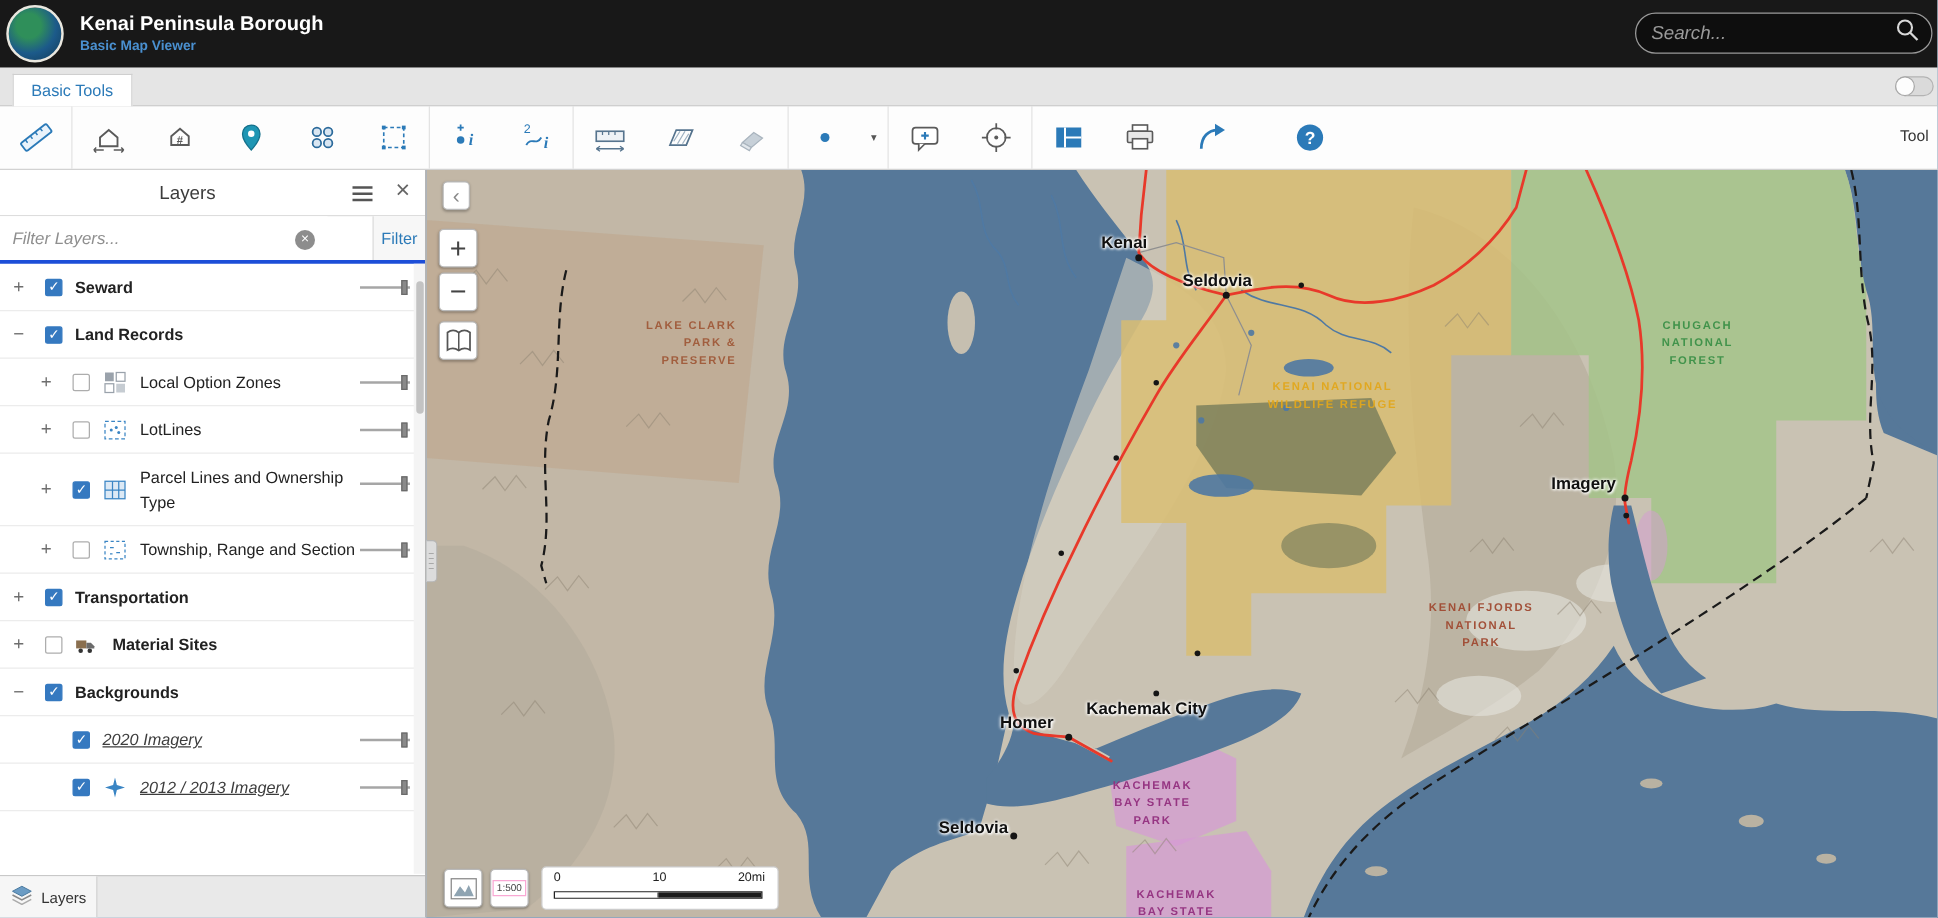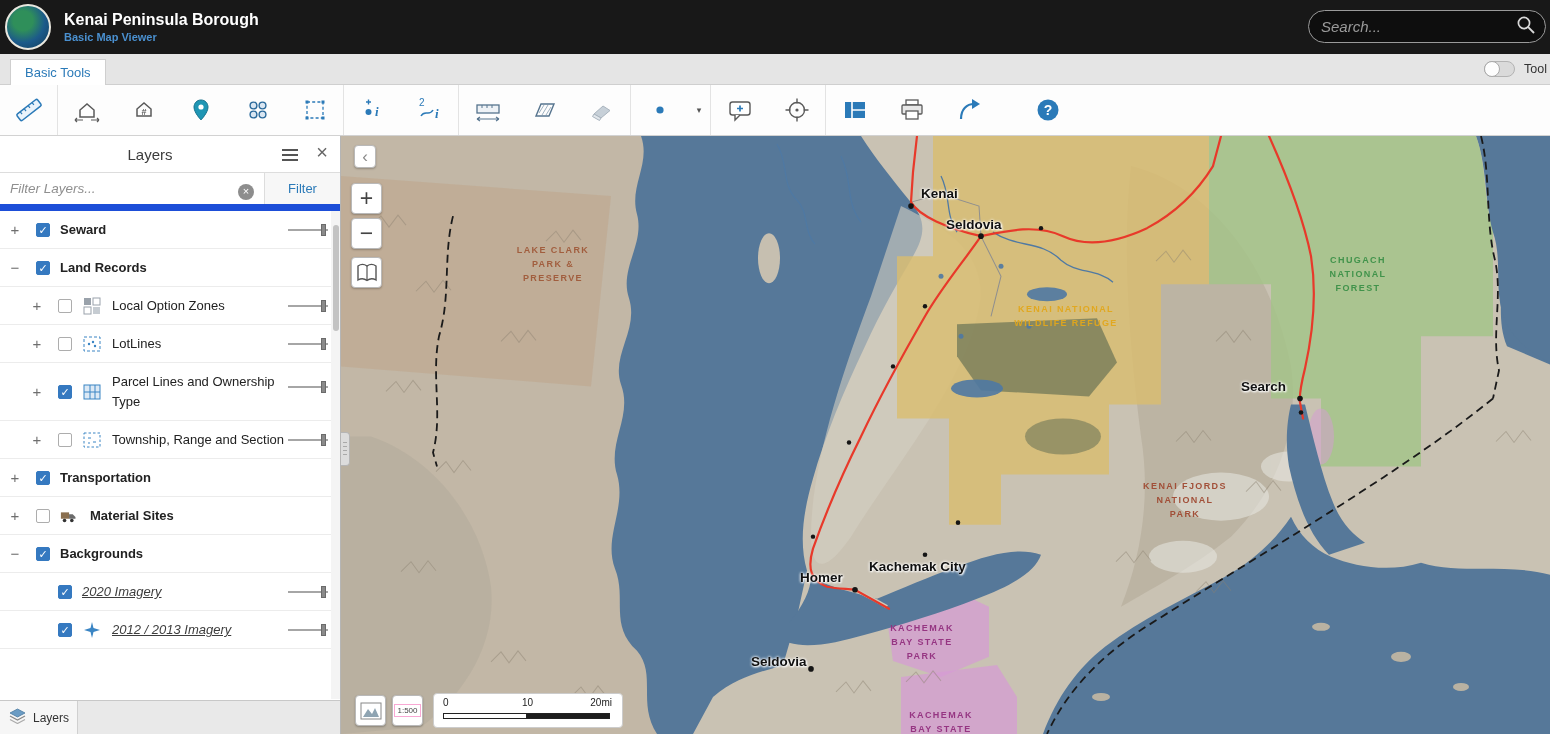--- a/index.html
+++ b/index.html
@@ -20,21 +20,21 @@
   .search-box { position:absolute; right:4px; top:10px; width:238px; height:33px; border:1px solid #9a9a9a;
     border-radius:17px; background:#0e0e0e; display:flex; align-items:center; padding:0 8px 0 4px; }
   .search-input { flex:1; background:transparent; border:none; outline:none; color:#ccc; font-size:15px;
     font-style:italic; padding:0 8px; font-family:inherit; min-width:0; }
   .search-input::placeholder { color:#9a9a9a; font-style:italic; }
 
   
   .tabbar { position:absolute; top:54px; left:0; right:0; height:31px; background:#e5e5e5; border-bottom:1px solid #cfcfcf; z-index:29; }
   .tab-active { position:absolute; left:10px; top:5px; height:26px; background:#fff; border:1px solid #cfcfcf; border-bottom:none;
     color:#2b7ab8; font-size:13px; display:flex; align-items:center; padding:0 14px; }
-  .toggle-wrap { position:absolute; right:3px; top:7px; display:flex; align-items:center; gap:9px; }
+  .toggle-wrap { position:absolute; right:3px; top:7px; display:flex; align-items:center; gap:25px;flex-direction:column; }
   .toggle { width:31px; height:16px; border-radius:8px; background:#dadada; border:1px solid #b3b3b3; position:relative; }
   .toggle-knob { position:absolute; left:-1px; top:-1px; width:16px; height:16px; border-radius:50%; background:#fdfdfd; border:1px solid #a8a8a8; }
   .toggle-label { font-size:12.5px; color:#333; }
 
   
   .toolbar { position:absolute; top:85px; left:0; right:0; height:51px; background:#fdfdfd; border-bottom:1px solid #d2d2d2;
     display:flex; align-items:center; z-index:28; }
   .tool-btn { width:57px; height:50px; display:flex; align-items:center; justify-content:center; cursor:pointer; }
   .tool-btn.narrow { width:22px; }
   .tool-sep { width:1px; height:50px; background:#e3e3e3; flex:0 0 auto; }
@@ -43,27 +43,27 @@
   .help-gap { margin-left:22px; }
 
   
   .layers-panel { position:absolute; top:136px; left:0; bottom:0; width:341px; background:#fff; border-right:1px solid #b5b5b5; z-index:20; }
   .panel-header { position:relative; height:37px; border-bottom:1px solid #ddd; }
   .panel-title { position:absolute; left:0; right:40px; top:0; height:37px; line-height:37px; text-align:center; font-size:15px; color:#3c3c3c; }
   .hamburger { position:absolute; right:42px; top:13px; width:16px; height:12px; border-top:2px solid #555; border-bottom:2px solid #555; cursor:pointer; }
   .hamburger::after { content:""; position:absolute; left:0; right:0; top:3px; height:2px; background:#555; }
   .close-x { position:absolute; right:12px; top:5px; font-size:20px; color:#666; cursor:pointer; }
 
-  .filter-row { position:relative; height:38px; border-bottom:7px solid #1d4ed8; display:flex; }
+  .filter-row { position:relative; height:38px; border-bottom:3px solid #1d4ed8; display:flex;gap:36px; }
   .filter-input-wrap { flex:1; position:relative; }
   .filter-input { width:100%; height:100%; border:none; outline:none; font-size:13.5px; font-style:italic; padding:0 32px 0 10px; font-family:inherit; color:#333; }
   .filter-input::placeholder { color:#8f8f8f; font-style:italic; }
   .clear-btn { position:absolute; right:10px; top:11px; width:16px; height:16px; border-radius:50%; background:#8d8d8d; color:#fff;
     font-size:11px; line-height:15px; text-align:center; cursor:pointer; }
-  .filter-btn { width:76px; border:none; border-left:1px solid #ddd; background:#f7f7f7; color:#2b7ab8; font-size:13px; font-family:inherit; cursor:pointer; }
+  .filter-btn { width:42px; border:none; border-left:1px solid #ddd; background:#f7f7f7; color:#2b7ab8; font-size:13px; font-family:inherit; cursor:pointer; }
 
   .layer-tree { position:relative; }
   .layer-row { position:relative; height:38px; border-bottom:1px solid #ececec; display:flex; align-items:center; }
   .layer-row.tall { height:58px; }
   .layer-row.child { padding-left:22px; }
   .expander { width:14px; margin-left:8px; text-align:center; color:#6e6e6e; font-size:15px; cursor:pointer; flex:0 0 auto; }
   .checkbox { width:14px; height:14px; border:1px solid #adadad; border-radius:2px; background:#fff; margin-left:14px; position:relative; cursor:pointer; flex:0 0 auto; }
   .checkbox.checked { background:#3579c0; border-color:#3579c0; }
   .checkbox.checked::after { content:"✓"; position:absolute; left:1.5px; top:-1px; color:#fff; font-size:11px; line-height:14px; }
   .layer-icon { margin-left:10px; width:20px; height:20px; flex:0 0 auto; display:flex; align-items:center; justify-content:center; }
@@ -557,28 +557,28 @@
       <circle cx="584" cy="418" r="2.3"></circle>
         <circle cx="617" cy="386" r="2.3"></circle>
       <circle cx="700" cy="92" r="2.2"></circle>
         <circle cx="584" cy="170" r="2.2"></circle>
       <circle cx="552" cy="230" r="2.2"></circle>
         <circle cx="508" cy="306" r="2.2"></circle>
       <circle cx="472" cy="400" r="2.2"></circle>
     </g>
   </svg>
 
-  <div class="city-label" style="left:540px; top:50px;margin-left:40px;">Kenai</div>
+  <div class="city-label" style="left:540px; top:50px;">Kenai</div>
   <div class="city-label" style="left:605px; top:81px;">Seldovia</div>
-  <div class="city-label" style="left:900px; top:243px;">Search</div>
+  <div class="city-label" style="left:900px; top:243px;">Imagery</div>
   <div class="city-label" style="left:459px; top:434px;">Homer</div>
   <div class="city-label" style="left:528px; top:423px;">Kachemak City</div>
   <div class="city-label" style="left:410px; top:518px;">Seldovia</div>
 
-  <div class="area-label" style="left:212px; top:108px; color:#a05a3a;">LAKE CLARK
+  <div class="area-label" style="left:212px; top:118px; color:#a05a3a;text-align:right;">LAKE CLARK
 PARK &amp;
 PRESERVE</div>
   <div class="area-label" style="left:725px; top:167px; color:#e2a71c;">KENAI NATIONAL
 WILDLIFE REFUGE</div>
   <div class="area-label" style="left:1017px; top:118px; color:#3c9148;">CHUGACH
 NATIONAL
 FOREST</div>
   <div class="area-label" style="left:844px; top:344px; color:#a04a32;">KENAI FJORDS
 NATIONAL
 PARK</div>

